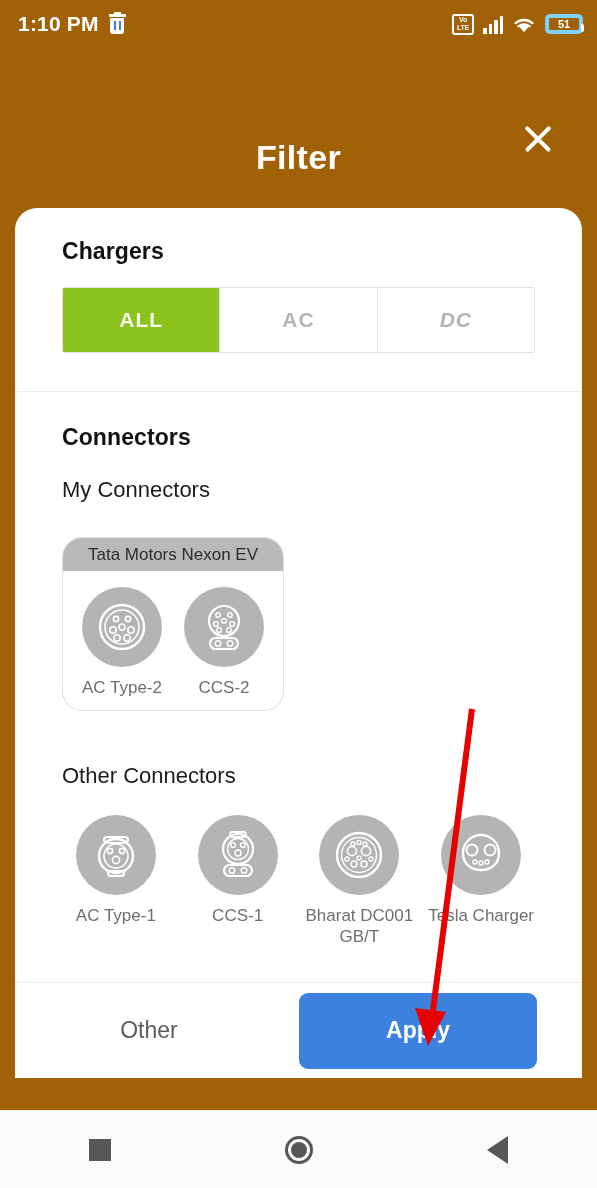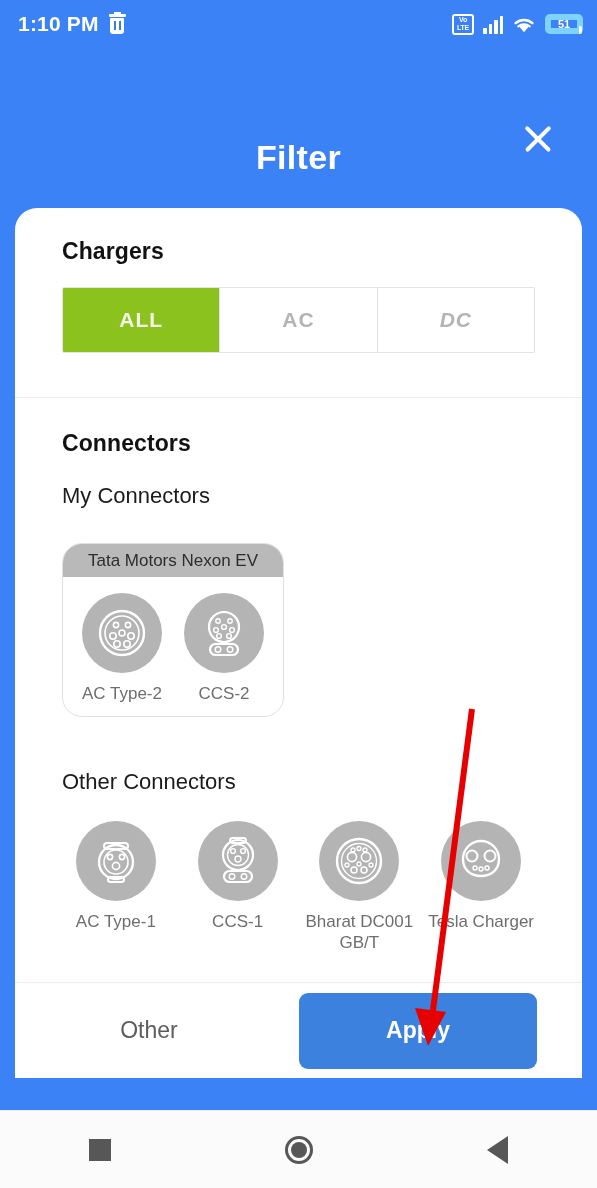--- a/index.html
+++ b/index.html
@@ -5,21 +5,21 @@
   * { box-sizing: border-box; margin: 0; padding: 0; }
   html, body {
     width: 597px; height: 1188px;
     font-family: "Liberation Sans", sans-serif;
     background: #ffffff;
     overflow: hidden;
   }
   #screen {
     position: relative;
     width: 597px; height: 1188px;
-    background: #3b82f6;
+    background: #a16207;
     overflow: hidden;
   }
 
   
   #statusbar {
     position: absolute; top: 0; left: 0; right: 0; height: 48px;
     display: flex; align-items: center;
     padding: 0 14px 0 18px;
     color: #ffffff;
   }
@@ -50,21 +50,21 @@
   }
   .volte span { font-size: 7px; font-weight: bold; letter-spacing: -.2px; }
   .signal { display: flex; align-items: flex-end; gap: 2px; height: 20px; }
   .signal i { display: block; width: 3.5px; background: #fff; border-radius: .5px; }
   .signal i:nth-child(1) { height: 6px; }
   .signal i:nth-child(2) { height: 10px; }
   .signal i:nth-child(3) { height: 14px; }
   .signal i:nth-child(4) { height: 18px; }
   .wifi { width: 24px; height: 19px; position: relative; }
   .battery {
-    width: 38px; height: 20px; border: 6px solid #7dd3fc; border-radius: 5px;
+    width: 38px; height: 20px; border: 4px solid #7dd3fc; border-radius: 5px;
     display: flex; align-items: center; justify-content: center; position: relative;
   }
   .battery:after {
     content: ""; position: absolute; right: -5px; top: 6px;
     width: 3px; height: 8px; background: #fff; border-radius: 0 2px 2px 0;
   }
   .battery span { font-size: 11px; font-weight: bold; color: #fff; }
 
   
   #header {
@@ -87,21 +87,21 @@
   #close-btn:after  { transform: rotate(-45deg); }
 
   
   #sheet {
     position: absolute; left: 15px; right: 15px; top: 208px; bottom: 110px;
     background: #ffffff; border-radius: 22px 22px 0 0;
     overflow: hidden;
   }
   #sheet-scroll { position: absolute; inset: 0 0 96px 0; overflow: hidden; }
 
-  .section { padding: 12px 47px; }
+  .section { padding: 6px 47px; }
   .section-title {
     font-size: 23px; font-weight: bold; color: #121212;
     letter-spacing: .1px;
   }
   .sub-title {
     font-size: 22px; color: #1b1b1b; font-weight: normal;
   }
 
   
   #chargers { padding-top: 30px; }

